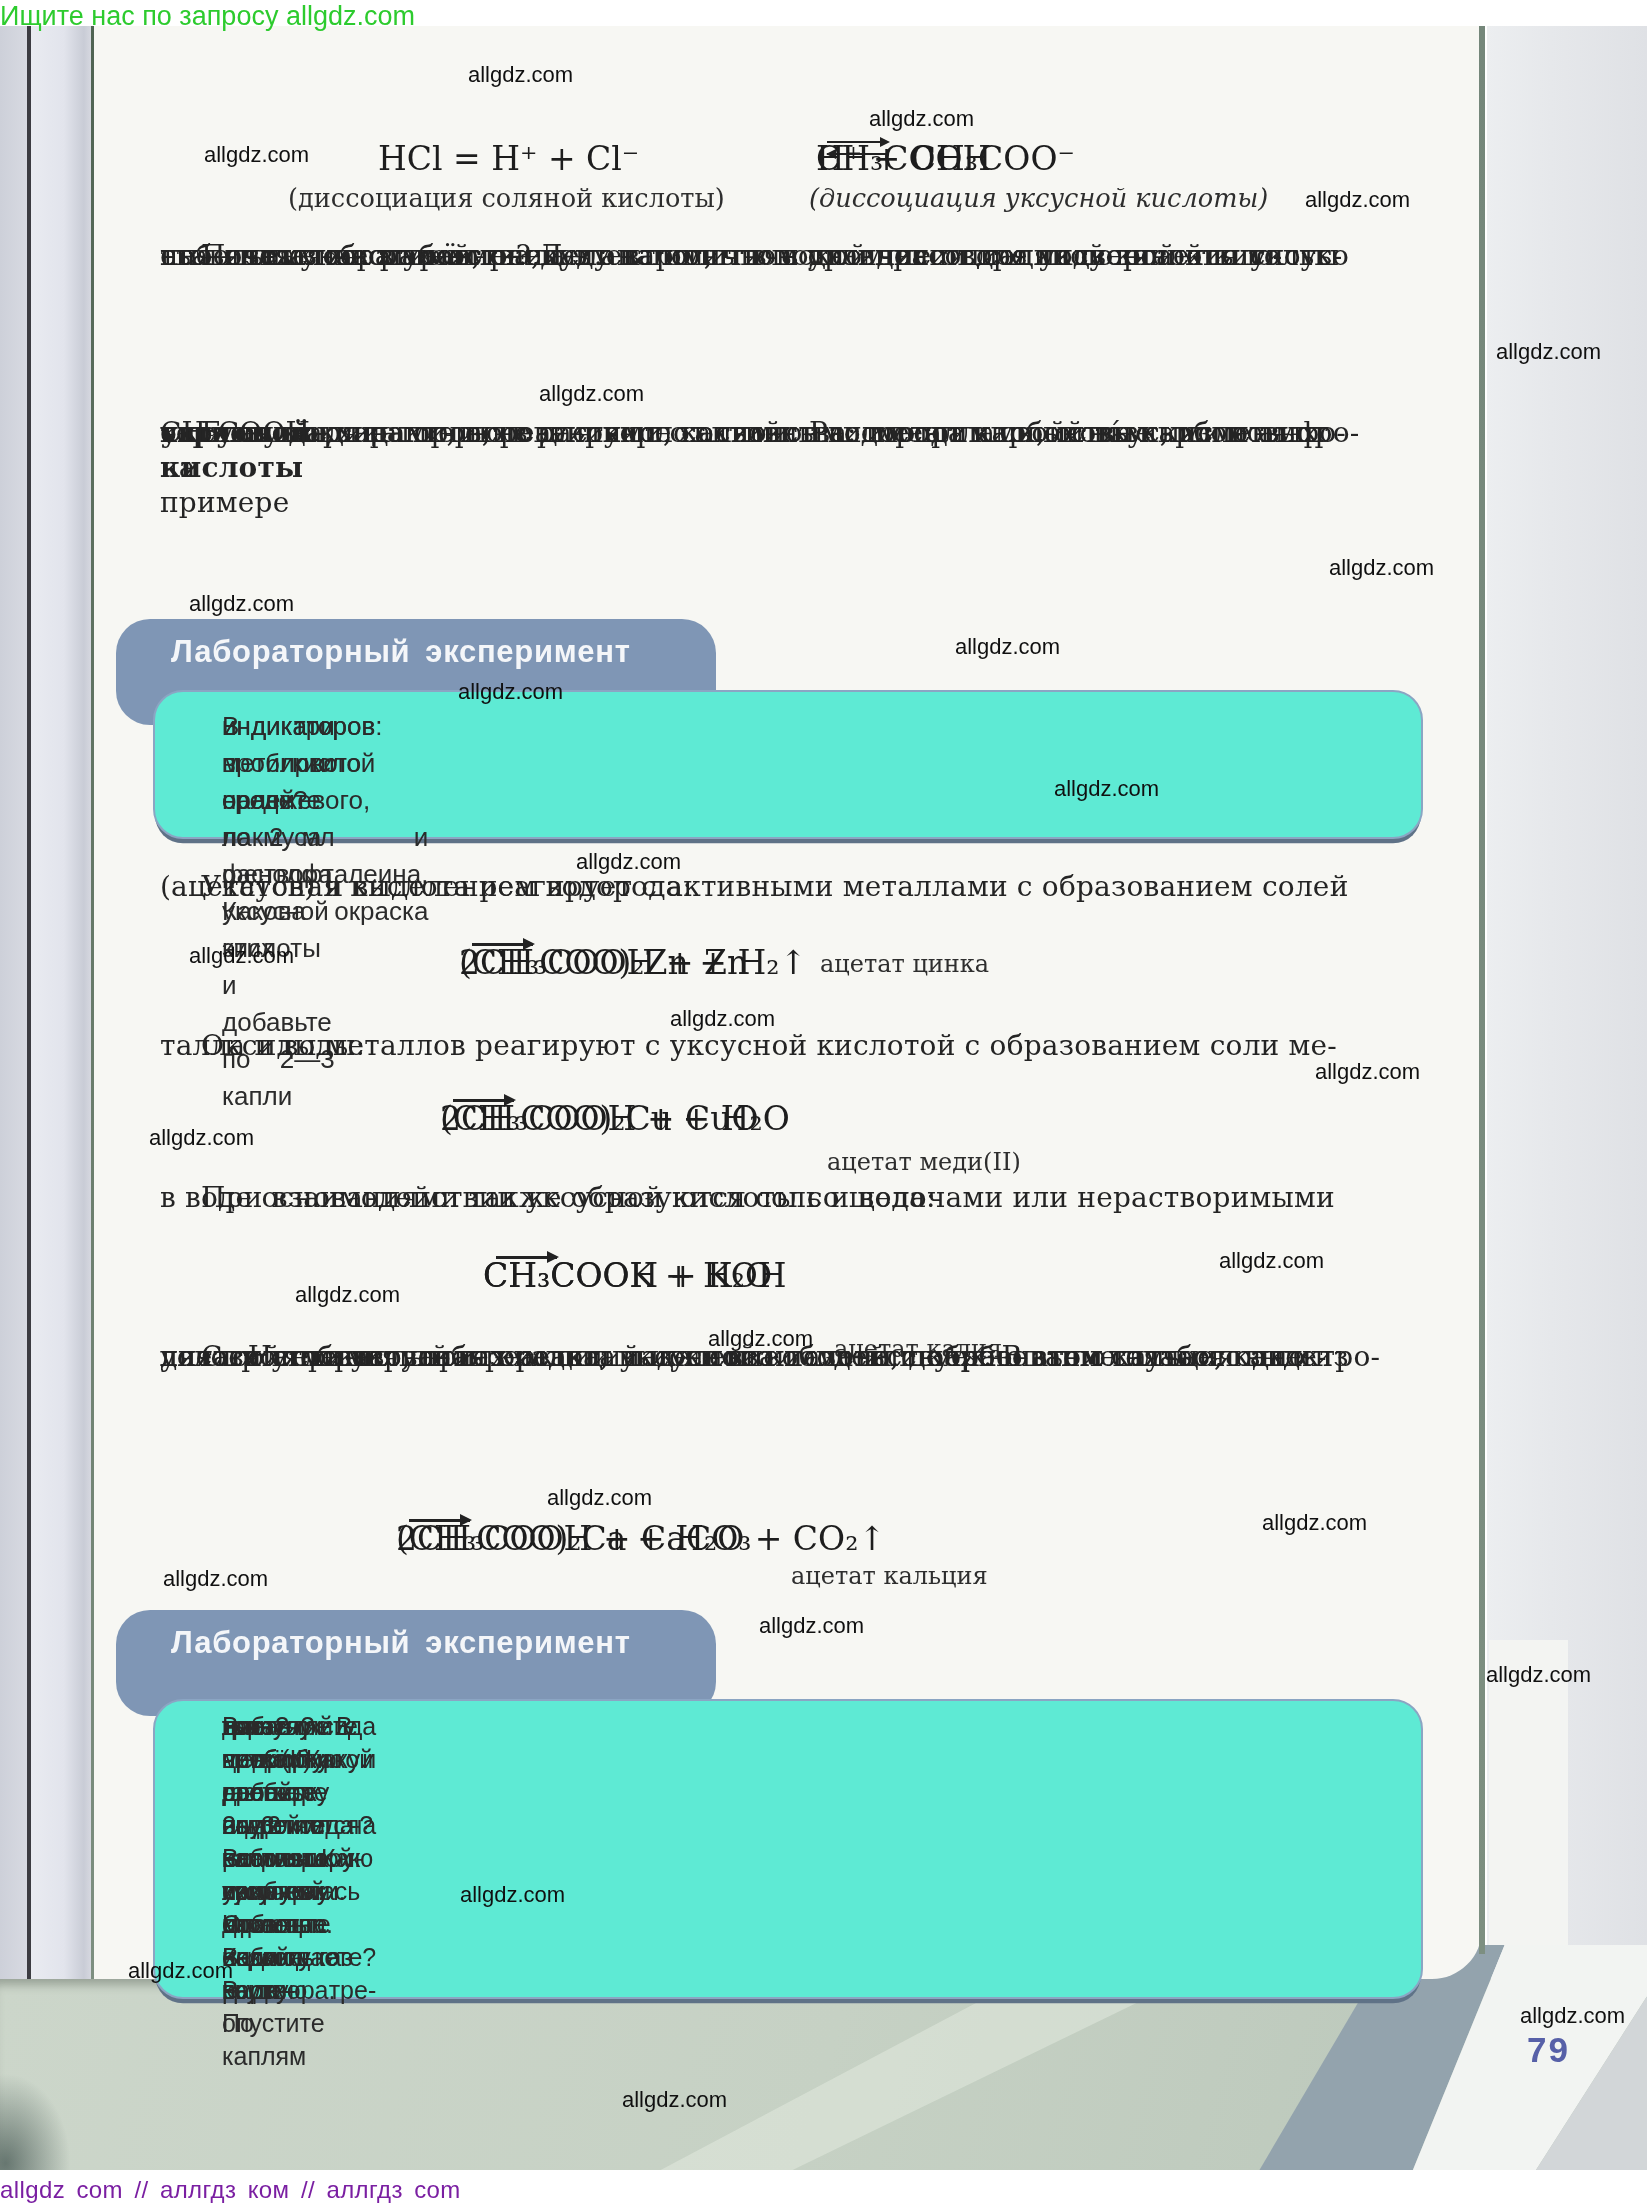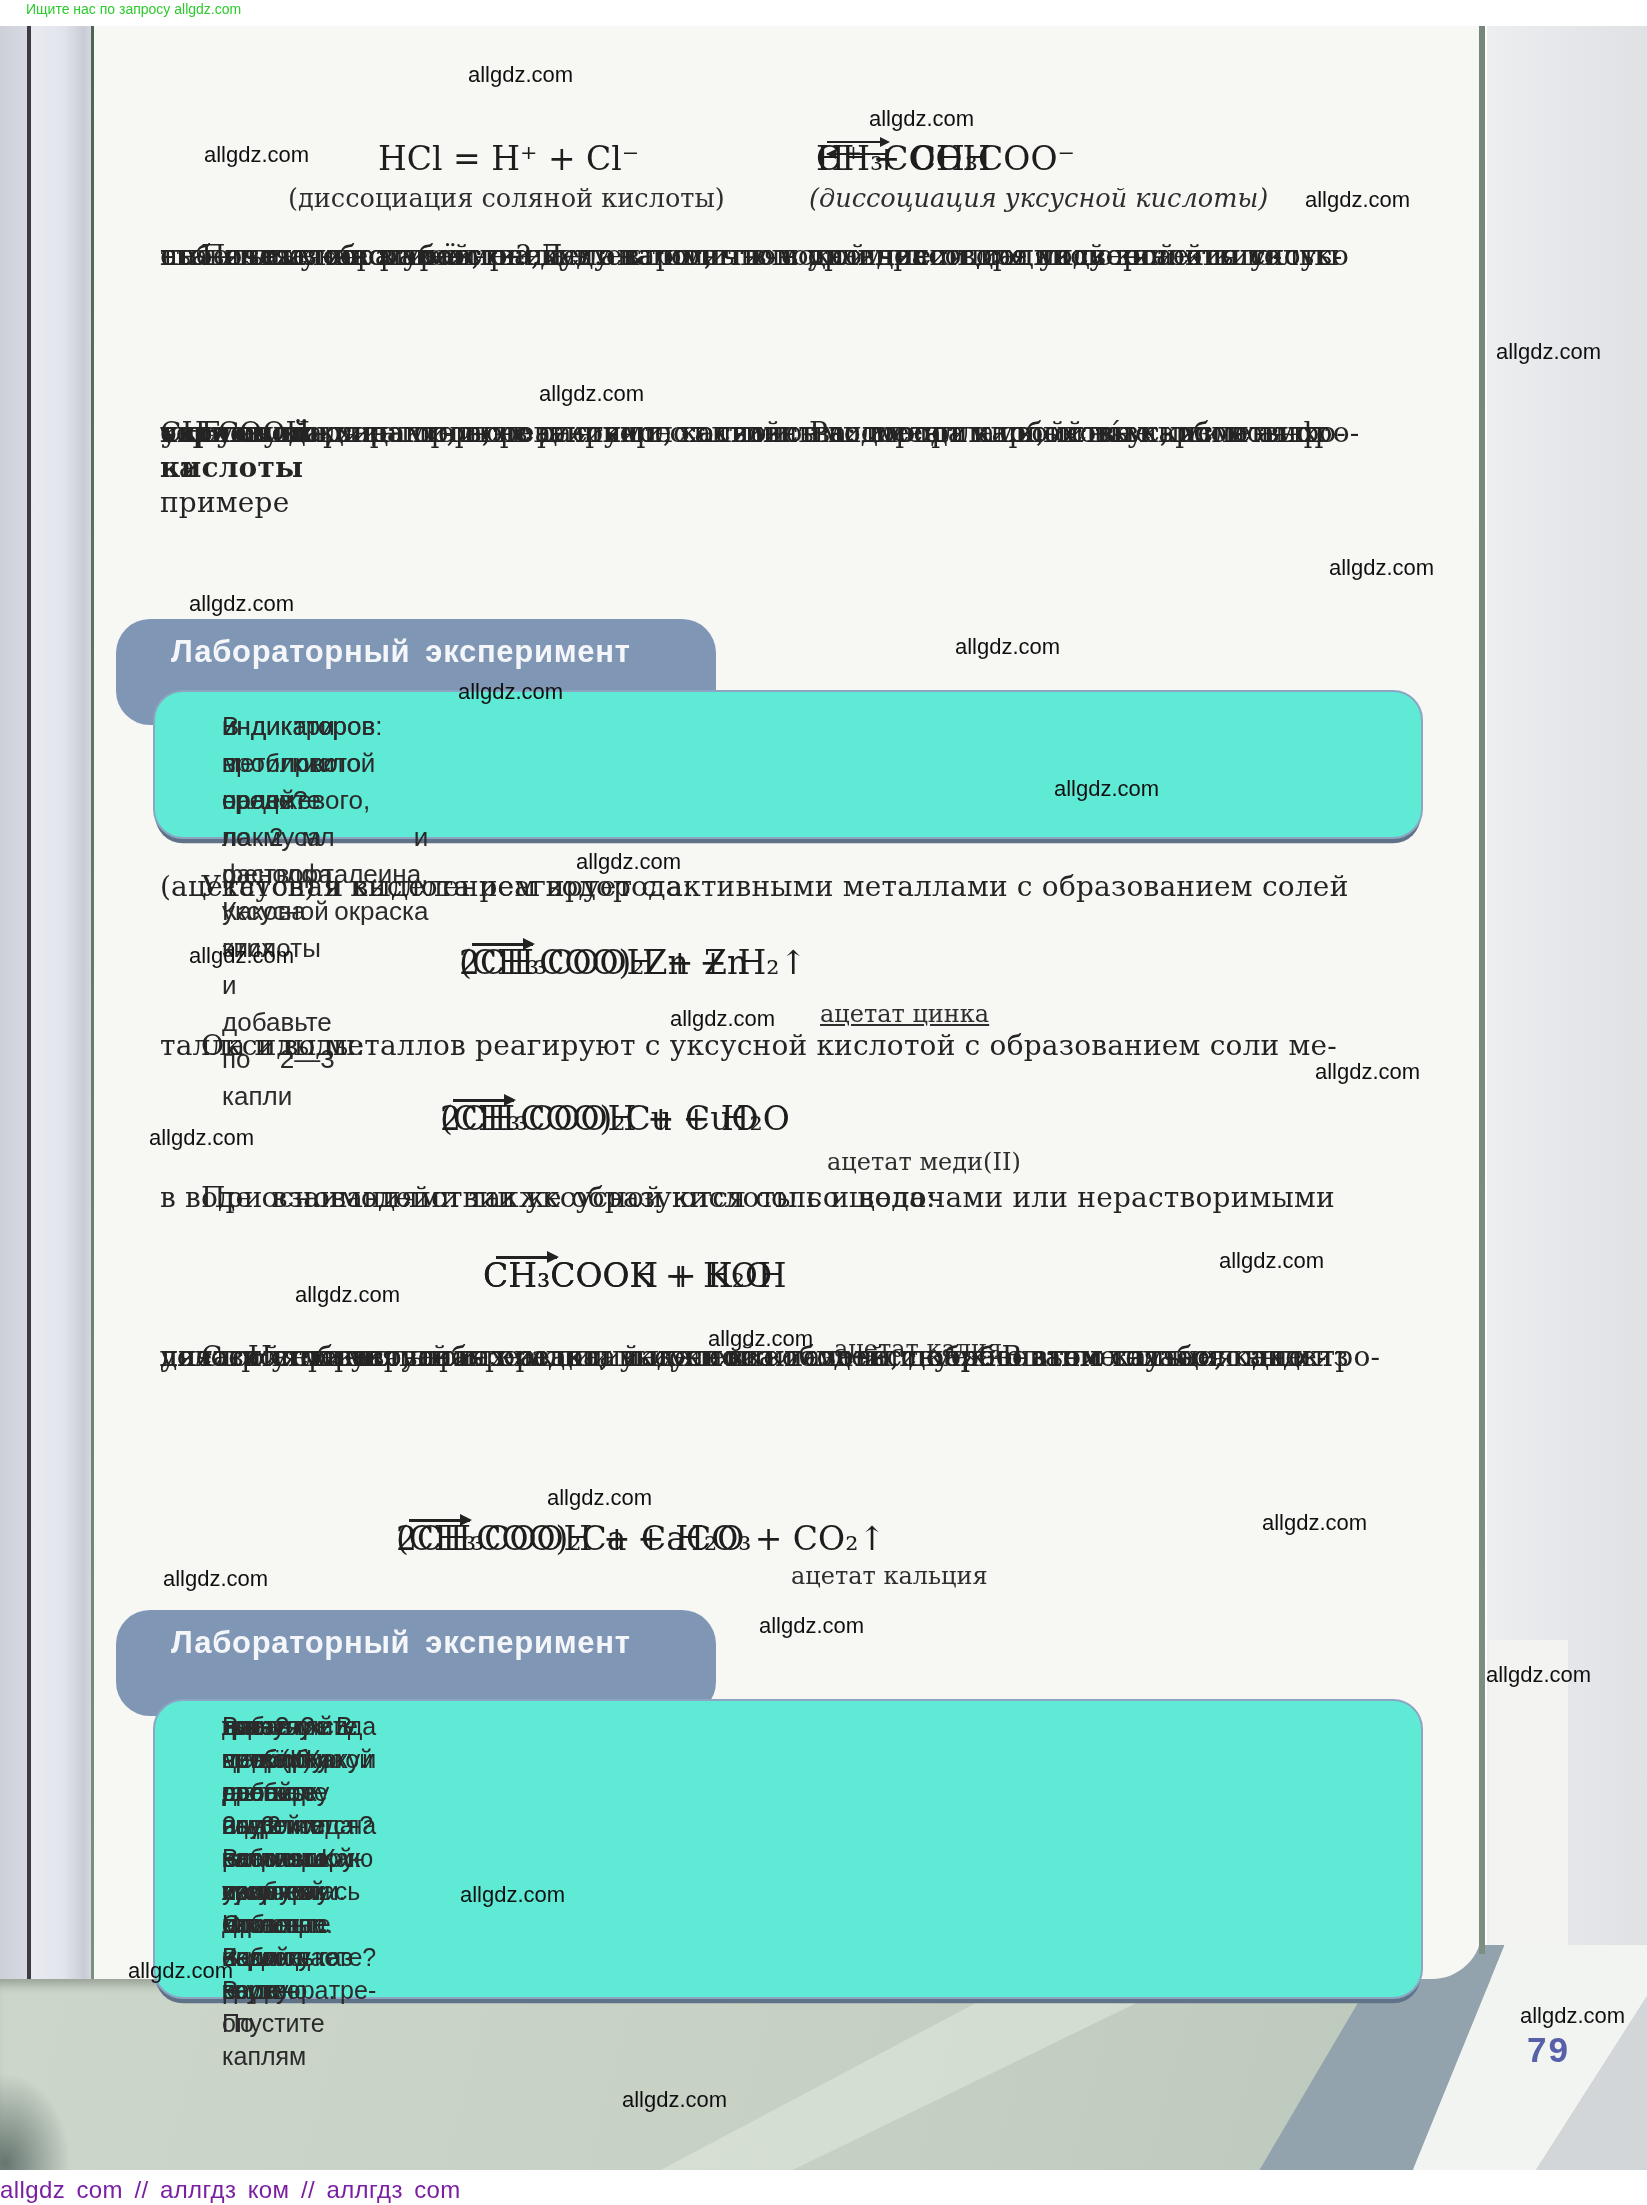--- a/index.html
+++ b/index.html
@@ -34,21 +34,21 @@
   .ca-white { inset:0; background:#f2f4f2; clip-path:polygon(54% 100%,72% 0,100% 0,100% 22%,78% 100%); }
   .ca-gray  { inset:0; background:#d2d6d8; clip-path:polygon(78% 100%,100% 22%,100% 100%); }
   .page { left:94px; top:21px; width:1388px; height:1958px; background:#f7f7f3;
     border-bottom-right-radius:50px; }
   .bg-right-edge { left:1479px; top:21px; width:5.7px; height:1933px;
     background:linear-gradient(to bottom,#75877a,#7d8f81); }
 
   
   .top-strip { left:0; top:0; width:1647px; height:25.6px; background:#fff; z-index:60; }
   .promo-top { position:static; display:block; text-align:center; margin-top:0.7px;
-    font-family:"Liberation Sans", sans-serif; font-size:14px; color:#2dcb2e;margin-left:26px; }
+    font-family:"Liberation Sans", sans-serif; font-size:27px; color:#2dcb2e; }
   .footer-strip { left:0; top:2170px; width:1647px; height:35px; background:#fff; z-index:60; }
   .promo-footer { position:static; display:block; text-align:center; margin-top:5.7px;
     font-family:"Liberation Sans", sans-serif; font-size:24px; color:#7a1fa2;
     letter-spacing:0.4px; word-spacing:4.3px; }
 
   
   .para { width:1268px; left:160px; font-size:28px; color:#242424; z-index:10;
     letter-spacing:0.2px; }
   .para .ln { position:static; display:block; height:35px; line-height:35px;
     text-align:justify; text-align-last:justify; white-space:normal; }
@@ -172,21 +172,21 @@
 
   <div class="para" style="top:869px;">
     <div class="ln first">Уксусная кислота реагирует с активными металлами с образованием солей</div>
     <div class="ln last">(ацетатов) и выделением водорода:</div>
   </div>
   <div class="eq" style="left:459px; top:943px;">
     <span>2CH₃COOH + Zn</span>
       <span class="arrow-f"></span>
       <span>(CH₃COO)₂Zn + H₂↑</span>
   </div>
-  <div class="eqcap" style="left:820px; top:1000px;text-decoration:underline;">ацетат цинка</div>
+  <div class="eqcap" style="left:820px; top:950px;">ацетат цинка</div>
 
   <div class="para" style="top:1028px;">
     <div class="ln first">Оксиды металлов реагируют с уксусной кислотой с образованием соли ме-</div>
     <div class="ln last">талла и воды:</div>
   </div>
   <div class="eq" style="left:440px; top:1099px;">
     <span>2CH₃COOH + CuO</span>
       <span class="arrow-f"></span>
       <span>(CH₃COO)₂Cu + H₂O</span>
   </div>

